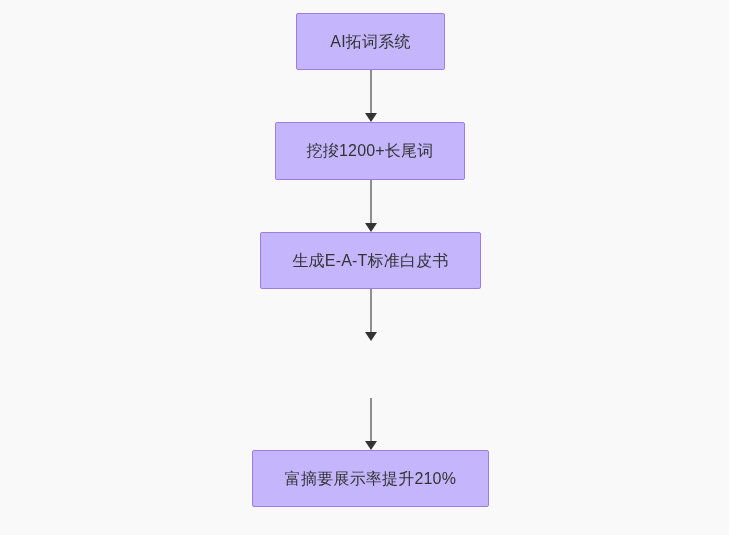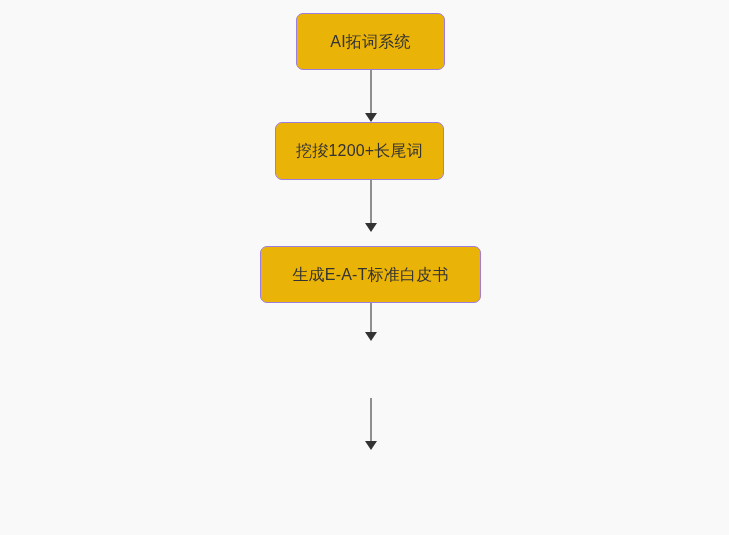--- a/index.html
+++ b/index.html
@@ -14,23 +14,23 @@
     overflow: hidden;
   }
   #flowchart {
     position: relative;
     width: 729px;
     height: 535px;
   }
   .node {
     position: absolute;
     box-sizing: border-box;
-    background: #eab308;
+    background: #c4b5fd;
     border: 1.4px solid #9d7ede;
-    border-radius: 7px;
+    border-radius: 2px;
     display: flex;
     align-items: center;
     justify-content: center;
     color: #333333;
     font-size: 16px;
     letter-spacing: 0.2px;
     white-space: nowrap;
     user-select: none;
   }
   .node-label {
@@ -81,23 +81,26 @@
 
   <div class="edge" style="left:362px; top:398px; height:52px;">
     <div class="edge-line" style="height:43px;"></div>
     <div class="edge-arrow" style="top:43px;"></div>
   </div>
 
   <div class="node" style="left:296px; top:13px; width:149px; height:57px;">
     <span class="node-label">AI拓词系统</span>
   </div>
 
-  <div class="node" style="left:275px; top:122px; width:169px; height:58px;">
+  <div class="node" style="left:275px; top:122px; width:190px; height:58px;">
     <span class="node-label">挖捘1200+长尾词</span>
   </div>
 
-  <div class="node" style="left:260px; top:232px; width:221px; height:57px;margin-top:14px;">
+  <div class="node" style="left:260px; top:232px; width:221px; height:57px;">
     <span class="node-label">生成E-A-T标准白皮书</span>
   </div>
 
 
+  <div class="node" style="left:252px; top:450px; width:237px; height:57px;">
+    <span class="node-label">富摘要展示率提升210%</span>
+  </div>
 
 </div>
 
 </body></html>

